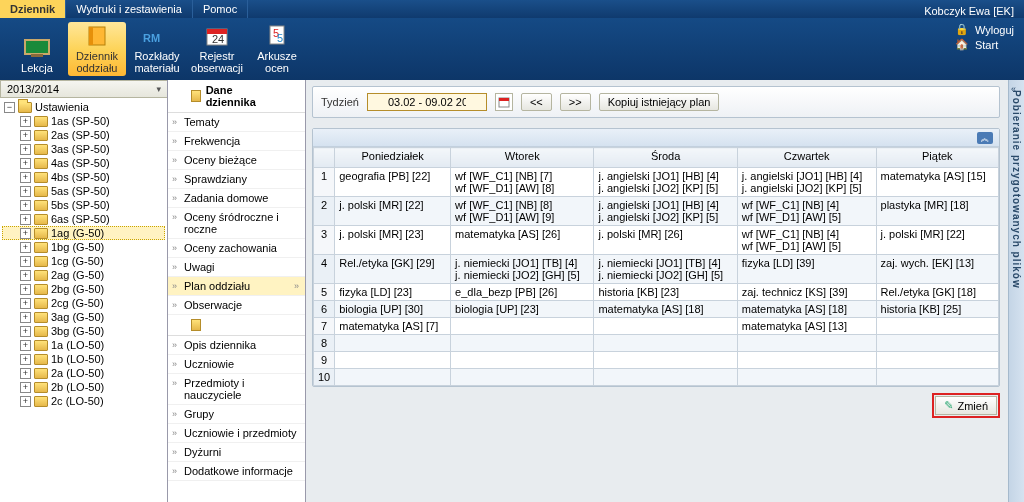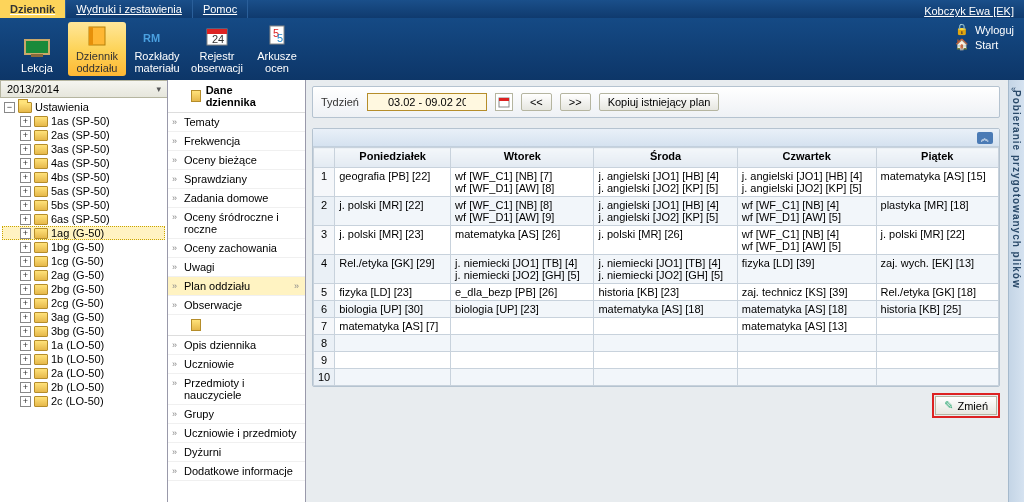--- a/index.html
+++ b/index.html
@@ -1,19 +1,19 @@
 <!DOCTYPE html>
 <html><head>
 <meta charset="utf-8">
 <style>
   * { box-sizing: border-box; font-family: Tahoma, Verdana, sans-serif; font-size: 11px; }
   body { margin: 0; padding: 0; width: 1024px; height: 502px; overflow: hidden; background: #e8ecef; }
   
   
-  .menubar { height: 18px; background: linear-gradient(#1a4f8a, #0f3a6e); display: flex; align-items: stretch; color: #fff; text-decoration: underline; }
+  .menubar { height: 18px; background: linear-gradient(#1a4f8a, #0f3a6e); display: flex; align-items: stretch; color: #fff; }
   .menubar .tab { padding: 2px 10px; border-right: 1px solid #2a5f9a; cursor: pointer; display: flex; align-items: center; }
   .menubar .tab.active { background: #fdd45a; color: #333; font-weight: bold; }
   .menubar .spacer { flex: 1; }
   .menubar .user { padding: 5px 10px; }
   
   
   .ribbon { height: 62px; background: linear-gradient(#154a85, #0d3668); display: flex; align-items: flex-start; padding: 4px 8px; gap: 2px; color: #fff; position: relative; }
   .ribbon .ritem { width: 58px; display: flex; flex-direction: column; align-items: center; justify-content: flex-end; height: 54px; cursor: pointer; padding: 2px; border-radius: 3px; text-align: center; line-height: 1.1; }
   .ribbon .ritem.active { background: linear-gradient(#ffe79a, #fdd45a, #ffb733); color: #333; }
   .ribbon .ritem .ric { width: 28px; height: 24px; margin-bottom: 2px; display: flex; align-items: center; justify-content: center; }
@@ -51,21 +51,21 @@
   .toolbar input.date { border:1px solid #b58d2a; background:#fff8e0; padding:2px 20px; width:120px; }
   .toolbar .calico { border:1px solid #b5b5a0; background:#fff; width:18px; height:18px; display:inline-flex; align-items:center; justify-content:center; cursor:pointer; }
   .toolbar button { border:1px solid #b5b5a0; background:linear-gradient(#fff,#e6e6e0); padding:2px 8px; cursor:pointer; border-radius:2px;}
   
   .tablewrap { margin-top:10px; border:1px solid #b5c3d0; background:#fff; border-radius:2px; }
   .collapse { text-align:right; padding:2px 6px; background: linear-gradient(#e9f0f8,#d5e2f0); border-bottom:1px solid #c2d0de; }
   .collapse span { display:inline-block; width:16px; height:12px; background:#4a7ab5; color:#fff; text-align:center; font-size:9px; line-height:12px; border-radius:2px; cursor:pointer; }
   
   table.plan { border-collapse: collapse; width: 100%; }
   table.plan th, table.plan td { border:1px solid #c8d2dc; padding:2px 4px; vertical-align:top; }
-  table.plan th { background: linear-gradient(#f4f7fa,#e2eaf2); font-weight:bold; text-align:center; height:20px; }
+  table.plan th { background: linear-gradient(#f4f7fa,#e2eaf2); font-weight:normal; text-align:center; height:20px; }
   table.plan td.num { width:18px; text-align:center; background:#f5f7fa; }
   table.plan tr.alt td { background:#f2f6fa; }
   table.plan tr.alt td.num { background:#eaf0f6; }
   
   .footer { margin-top:6px; display:flex; justify-content:flex-end; }
   .footer .changebox { border:2px solid #d22; padding:1px; }
   .footer button { border:1px solid #b5b5a0; background:linear-gradient(#fff,#e6e6e0); padding:2px 8px; cursor:pointer; display:flex; align-items:center; gap:4px; }
   .footer .pencil { color:#3a7; }
   
   

